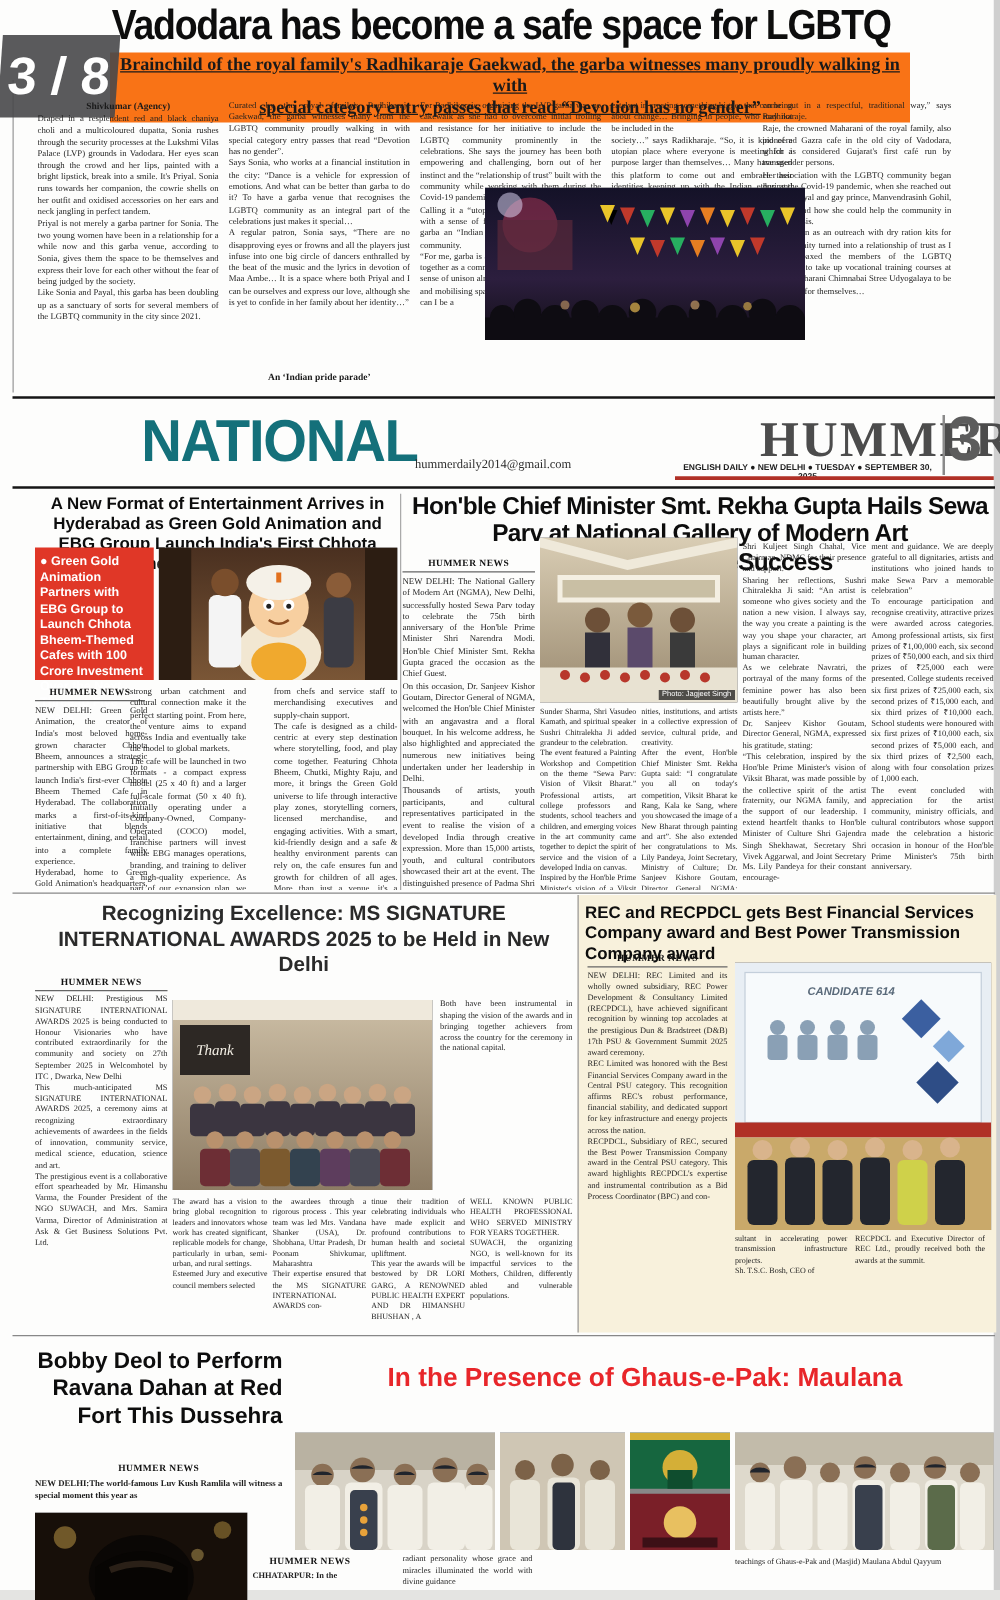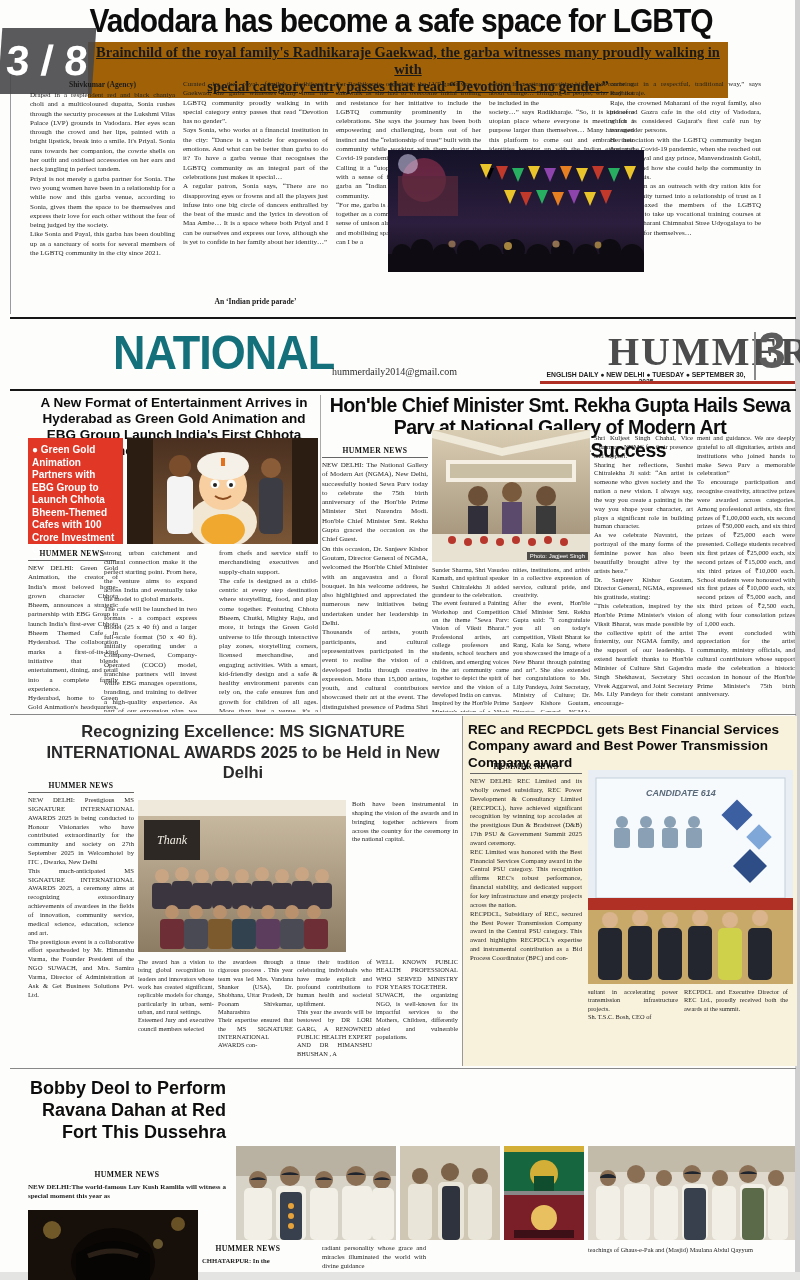--- a/index.html
+++ b/index.html
@@ -24,21 +24,21 @@
 <body>
 
 <div class="page">
 
   <div class="abs" style="left:10px;top:64px;width:1px;height:250px;background:#9a9a9a;"></div>
   <div class="abs" style="left:795px;top:0;width:5px;height:1280px;background:#cfcfcf;"></div>
   <div class="abs" style="left:0;top:1272px;width:800px;height:8px;background:#e4e4e2;"></div>
 
   <div class="abs hl" style="left:30px;top:2px;width:742px;font-size:30px;letter-spacing:-1px;text-align:center;transform:scaleY(1.12);transform-origin:top;">Vadodara has become a safe space for LGBTQ community</div>
 
-  <div class="abs" style="left:88px;top:42px;width:640px;background:#a16207;text-align:center;padding:2px 0 3px;">
+  <div class="abs" style="left:88px;top:42px;width:640px;background:#f97316;text-align:center;padding:2px 0 3px;">
     <div style="font-family:'Liberation Serif',serif;font-weight:bold;font-size:14.5px;text-decoration:underline;">Brainchild of the royal family's Radhikaraje Gaekwad, the garba witnesses many proudly walking in with</div>
     <div style="font-family:Liberation Serif, serif;font-weight:bold;font-size:14.5px;text-decoration:underline;">special category entry passes that read “Devotion has no gender”</div>
   </div>
 
   <div class="abs" style="left:0;top:28px;width:94px;height:66px;background:rgba(72,72,74,.9);color:#fff;
        font-family:'Liberation Sans',sans-serif;font-weight:bold;font-size:42px;display:flex;align-items:center;justify-content:center;transform:skewX(-4deg);">3 / 8</div>
 
   <div class="abs" style="left:30px;top:80px;width:145px;text-align:center;font-weight:bold;font-size:7.6px;font-family:'Liberation Serif',serif;">Shivkumar  (Agency)</div>
   <div class="abs body-col" style="left:30px;top:91px;width:145px;height:220px;">Draped in a resplendent red and black chaniya choli and a multicoloured dupatta, Sonia rushes through the security processes at the Lukshmi Vilas Palace (LVP) grounds in Vadodara. Her eyes scan through the crowd and her lips, painted with a bright lipstick, break into a smile. It's Priyal. Sonia runs towards her companion, the cowrie shells on her outfit and oxidised accessories on her ears and neck jangling in perfect tandem.
 Priyal is not merely a garba partner for Sonia. The two young women have been in a relationship for a while now and this garba venue, according to Sonia, gives them the space to be themselves and express their love for each other without the fear of being judged by the society.
@@ -363,20 +363,21 @@
       <rect width="170" height="70" fill="#170f09"></rect>
       <circle cx="24" cy="20" r="9" fill="#caa24a" opacity=".5"></circle>
       <circle cx="150" cy="14" r="7" fill="#caa24a" opacity=".45"></circle>
       <circle cx="130" cy="34" r="5" fill="#e3c06a" opacity=".4"></circle>
       <ellipse cx="85" cy="52" rx="42" ry="34" fill="#0a0705"></ellipse>
       <path d="M48 44 q37 -26 74 0 l0 26 l-74 0 z" fill="#070503"></path>
       <path d="M60 46 q25 -10 50 0" stroke="#2a2017" stroke-width="5" fill="none"></path>
     </svg>
   </div>
 
+  <div class="abs hl" style="left:236px;top:1090px;width:560px;font-size:21px;line-height:1.2;text-align:center;color:#e8262a;">In the Presence of Ghaus-e-Pak: Maulana</div>
 
   <div class="abs photo" style="left:236px;top:1146px;width:160px;height:94px;">
     <svg width="160" height="94" viewBox="0 0 160 94">
       <rect width="160" height="94" fill="#d8d3c7"></rect>
       <rect x="0" y="0" width="160" height="30" fill="#b9b2a2"></rect>
       <g fill="#8a6f55">
           <circle cx="22" cy="34" r="9"></circle>
           <circle cx="54" cy="30" r="10"></circle>
           <circle cx="88" cy="34" r="9"></circle>
           <circle cx="120" cy="30" r="10"></circle>

